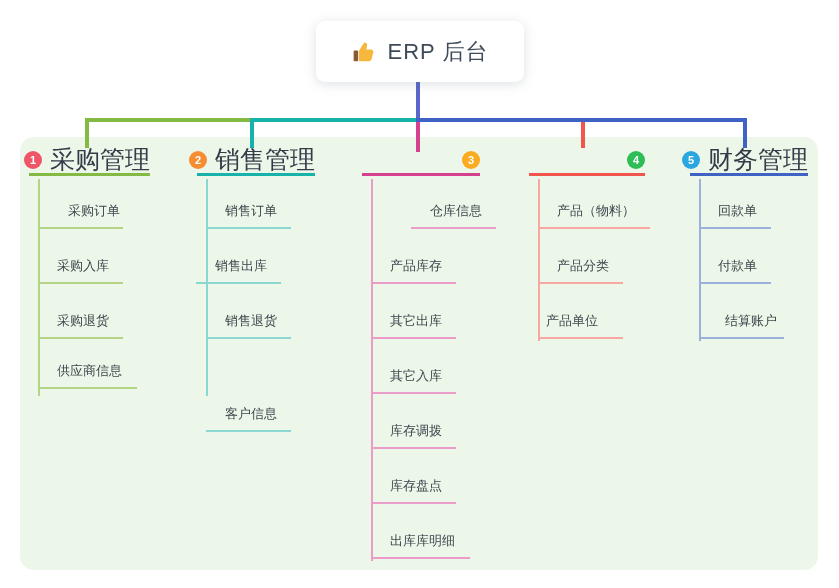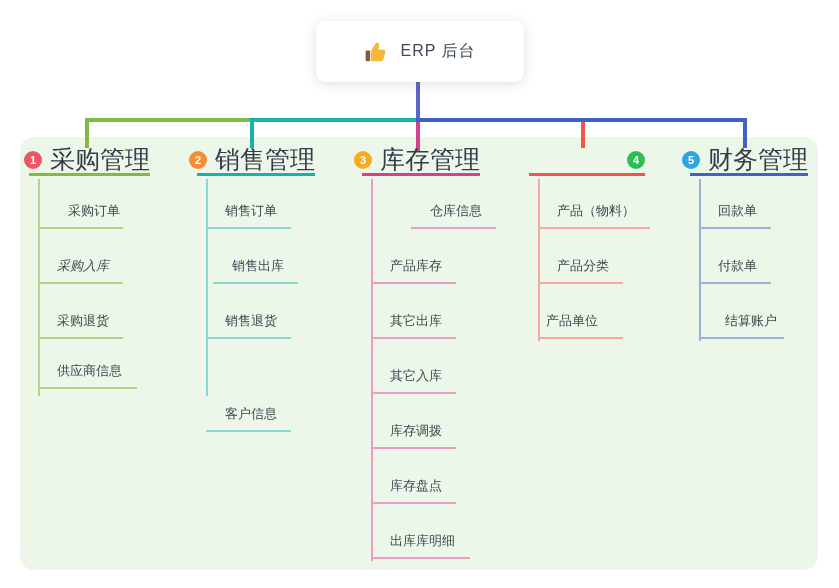--- a/index.html
+++ b/index.html
@@ -11,21 +11,21 @@
     position:absolute;left:20px;top:137px;width:798px;height:433px;
     border-radius:14px;background:#edf7e9;
   }
   #root-node{
     position:absolute;left:316px;top:21px;width:208px;height:61px;
     background:#ffffff;border-radius:9px;
     box-shadow:0 2px 12px rgba(100,115,130,0.22);
     display:flex;align-items:center;justify-content:center;gap:10px;
     z-index:5;
   }
-  #root-title{font-size:16px;color:#3e4a58;font-weight:500;letter-spacing:1px;}
+  #root-title{font-size:22px;color:#3e4a58;font-weight:500;letter-spacing:1px;}
   .line{position:absolute;z-index:1;}
   .branch-label{
     position:absolute;height:30px;display:flex;align-items:center;
     justify-content:flex-end;gap:8px;z-index:3;box-sizing:border-box;
   }
   .badge{
     width:18px;height:18px;border-radius:50%;flex:0 0 18px;
     color:#ffffff;font-size:11px;font-weight:bold;line-height:18px;text-align:center;
   }
   .branch-title{font-size:25px;color:#333c48;font-weight:500;white-space:nowrap;}
@@ -68,48 +68,47 @@
       <div class="line" style="left: 699px; top: 179px; width: 2px; height: 162px; background: rgb(156, 176, 220);"></div>
     </div>
   <div id="branches-layer">
       <div class="branch-label" style="left: 29px; top: 146px; width: 121px; border-bottom: 3px solid rgb(132, 186, 67);">
         <span class="badge" style="background: rgb(238, 85, 102);">1</span>
         <span class="branch-title">采购管理</span>
       </div>
       <div class="item" style="left: 38px; top: 197px; width: 85px; height: 32px; border-bottom: 2px solid rgb(180, 213, 134); padding-left: 30px;">
         <span class="item-text">采购订单</span>
       </div>
-      <div class="item" style="left: 38px; top: 252px; width: 85px; height: 32px; border-bottom: 2px solid rgb(180, 213, 134); font-style: italic;">
+      <div class="item" style="left: 38px; top: 252px; width: 85px; height: 32px; border-bottom: 2px solid rgb(180, 213, 134);">
         <span class="item-text">采购入库</span>
       </div>
       <div class="item" style="left: 38px; top: 307px; width: 85px; height: 32px; border-bottom: 2px solid rgb(180, 213, 134);">
         <span class="item-text">采购退货</span>
       </div>
       <div class="item" style="left: 38px; top: 357px; width: 99px; height: 32px; border-bottom: 2px solid rgb(180, 213, 134);">
         <span class="item-text">供应商信息</span>
       </div>
       <div class="branch-label" style="left: 197px; top: 146px; width: 118px; border-bottom: 3px solid rgb(23, 179, 170);">
         <span class="badge" style="background: rgb(247, 141, 50);">2</span>
         <span class="branch-title">销售管理</span>
       </div>
       <div class="item" style="left: 206px; top: 197px; width: 85px; height: 32px; border-bottom: 2px solid rgb(139, 216, 210);">
         <span class="item-text">销售订单</span>
       </div>
-      <div class="item" style="left: 213px; top: 252px; width: 85px; height: 32px; border-bottom: 2px solid rgb(139, 216, 210);">
+      <div class="item" style="left: 196px; top: 252px; width: 85px; height: 32px; border-bottom: 2px solid rgb(139, 216, 210);">
         <span class="item-text">销售出库</span>
       </div>
       <div class="item" style="left: 206px; top: 307px; width: 85px; height: 32px; border-bottom: 2px solid rgb(139, 216, 210);">
         <span class="item-text">销售退货</span>
       </div>
       <div class="item" style="left: 206px; top: 362px; width: 85px; height: 32px; border-bottom: 2px solid rgb(139, 216, 210); margin-top: 38px;">
         <span class="item-text">客户信息</span>
       </div>
       <div class="branch-label" style="left: 362px; top: 146px; width: 118px; border-bottom: 3px solid rgb(214, 65, 143);">
         <span class="badge" style="background: rgb(251, 171, 31);">3</span>
-        <span class="branch-title">库存管理</span>
       </div>
       <div class="item" style="left: 371px; top: 197px; width: 85px; height: 32px; border-bottom: 2px solid rgb(234, 157, 201); margin-left: 40px;">
         <span class="item-text">仓库信息</span>
       </div>
       <div class="item" style="left: 371px; top: 252px; width: 85px; height: 32px; border-bottom: 2px solid rgb(234, 157, 201);">
         <span class="item-text">产品库存</span>
       </div>
       <div class="item" style="left: 371px; top: 307px; width: 85px; height: 32px; border-bottom: 2px solid rgb(234, 157, 201);">
         <span class="item-text">其它出库</span>
       </div>

